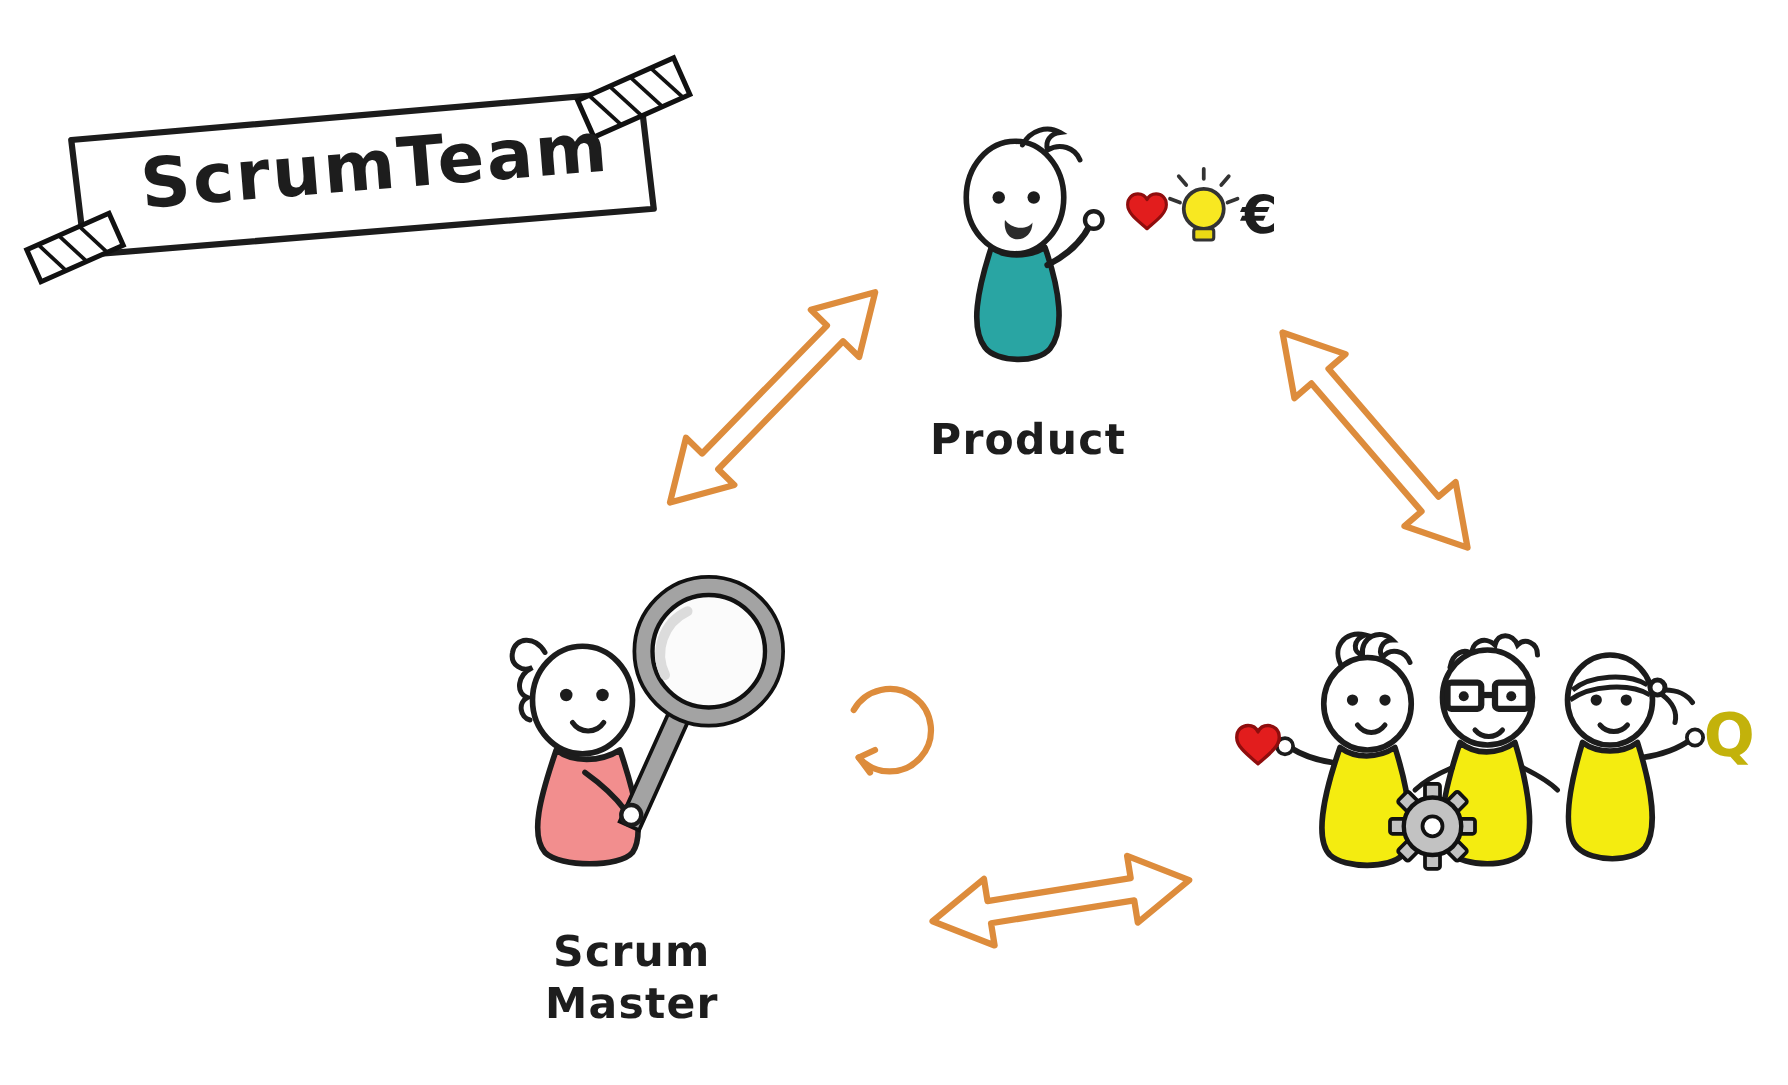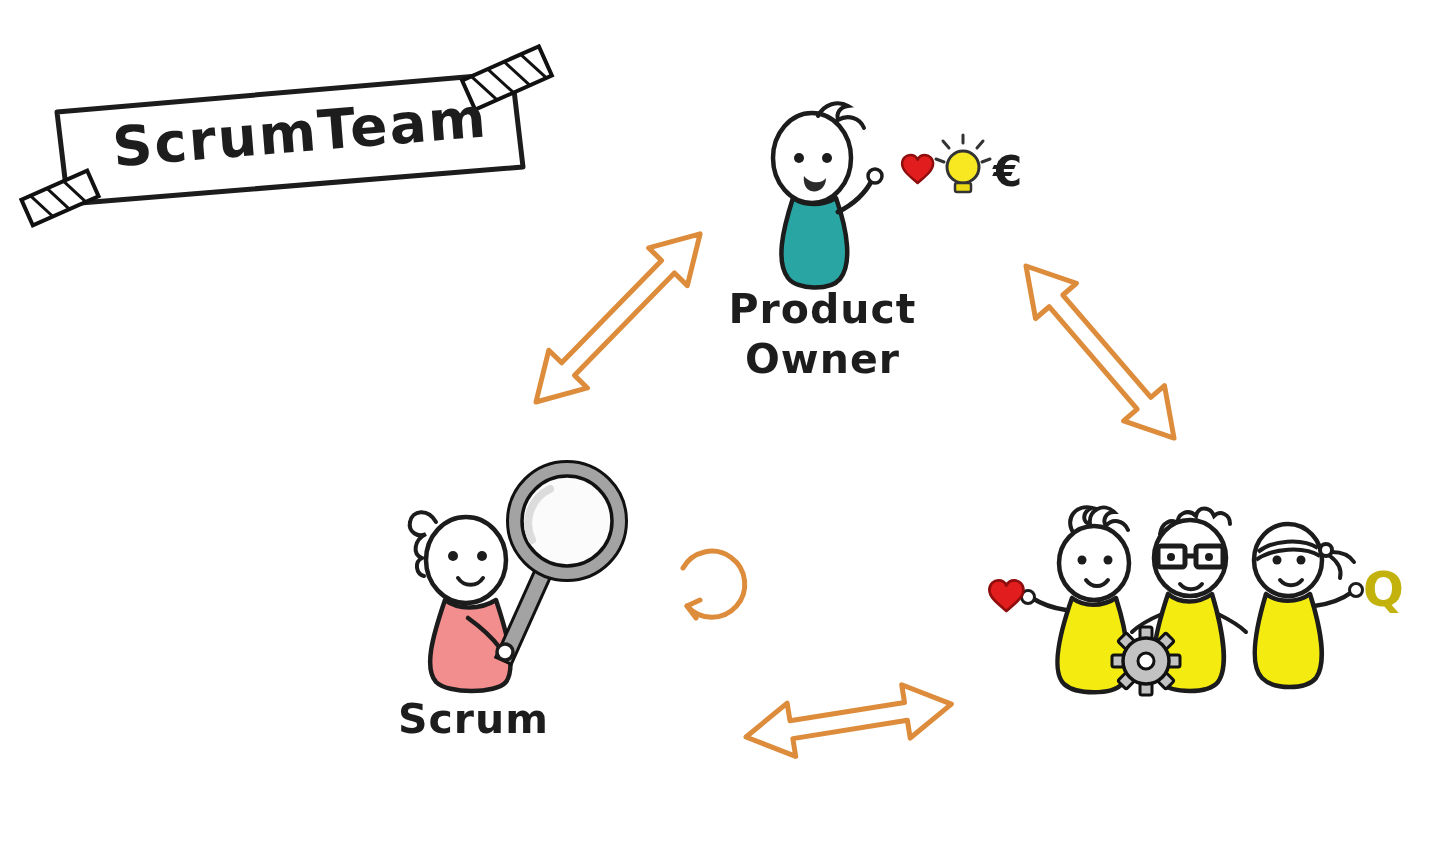--- a/index.html
+++ b/index.html
@@ -14,30 +14,30 @@
   #drawing { position: absolute; left: 0; top: 0; }
   .label {
     position: absolute;
     text-align: center;
     color: #1d1d1d;
     font-weight: 700;
     line-height: 1.22;
     letter-spacing: 1px;
     white-space: nowrap;
   }
-  .role-label { font-size: 41px; }
+  .role-label { font-size: 34px; margin-top: 48px; }
   .banner-title {
     left: 92px; top: 116px; width: 412px;
     font-size: 55px;
     transform: rotate(-4.6deg);
     transform-origin: left top;
     letter-spacing: 2px;
   }
   .po-label   { left: 705px;  top: 284px; width: 235px; }
-  .sm-label   { left: 356px;  top: 694px; width: 235px; text-align: center; }
+  .sm-label   { left: 388px;  top: 694px; width: 235px; text-align: center; }
   .dev-label  { left: 1062px; top: 706px; width: 255px; }
   .euro-sym   { left: 988px;  top: 146px; font-size: 42px; width: 40px; }
   .q-sym      { left: 1362px; top: 560px; font-size: 48px; width: 44px;
                 font-weight: 800; color: #c3b20b; }
   .label span { display: block; }
 </style>
 </head>
 <body>
 
 <div id="canvas">
@@ -180,25 +180,25 @@
       <circle cx="1146" cy="661" r="23" stroke="#111111" stroke-width="3.5" fill="#c2c2c2"></circle>
       <circle cx="1146" cy="661" r="8" fill="#ffffff" stroke="#111111" stroke-width="3"></circle>
     </g>
   </g>
 </svg>
 
 <div class="label banner-title">ScrumTeam</div>
 
 <div class="label role-label po-label">
   <span>Product</span>
-  <span>Owner</span>
 </div>
 
 <div class="label role-label sm-label">
   <span>Scrum</span>
+  <span>Master</span>
 </div>
 
 
 <div class="label euro-sym">€</div>
 
 <div class="label q-sym">Q</div>
 
 </div>
 
 </body></html>

